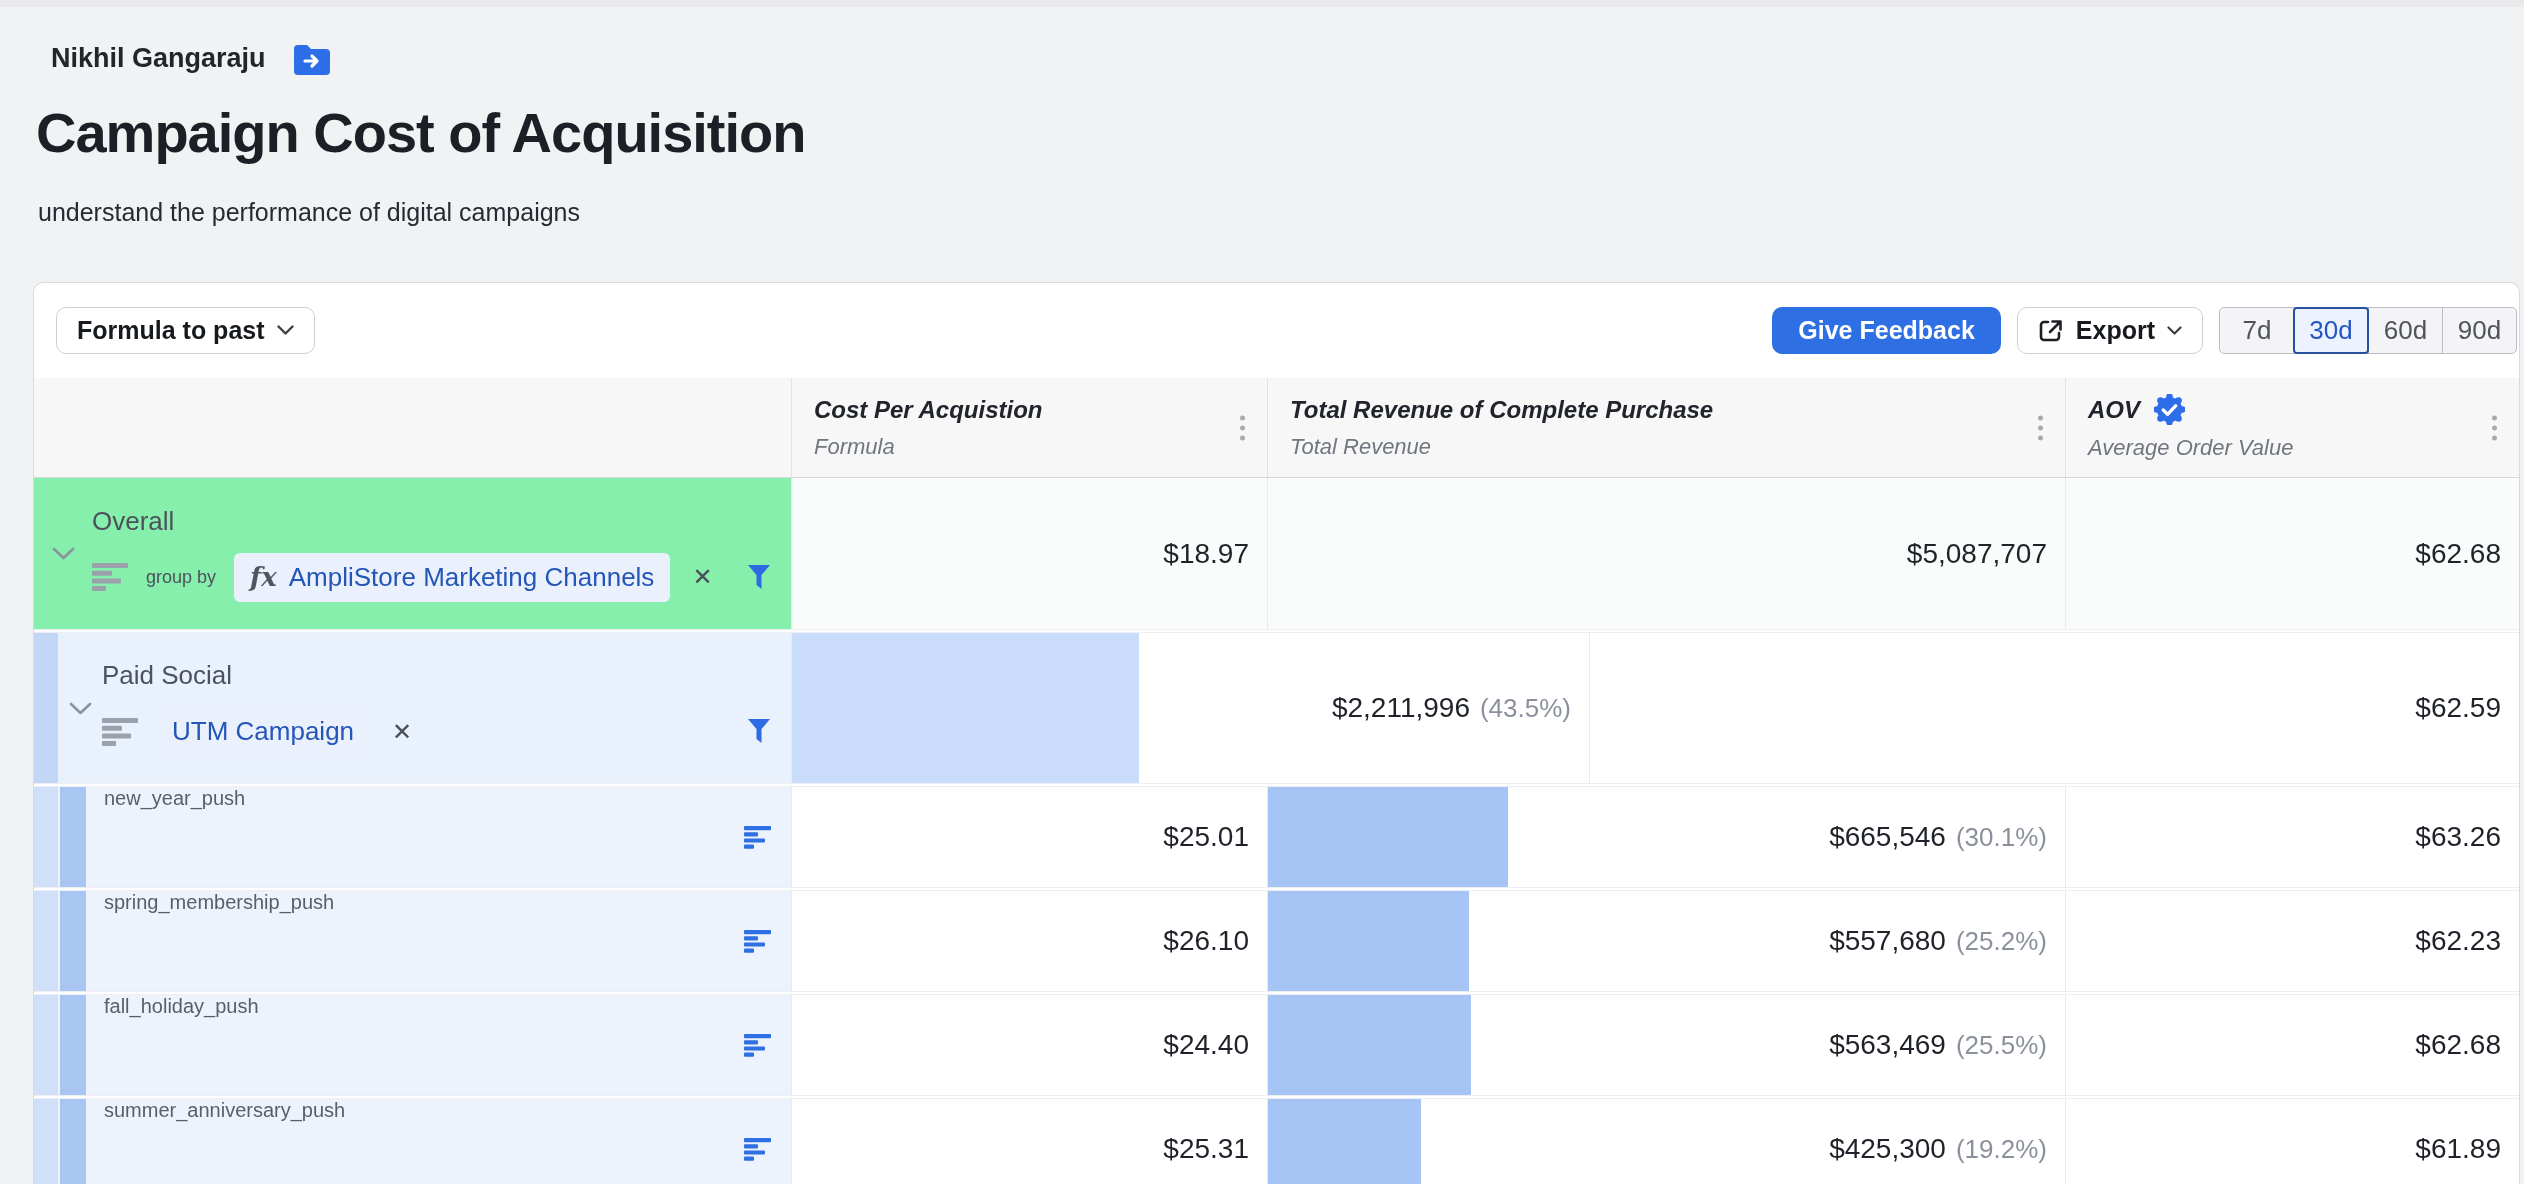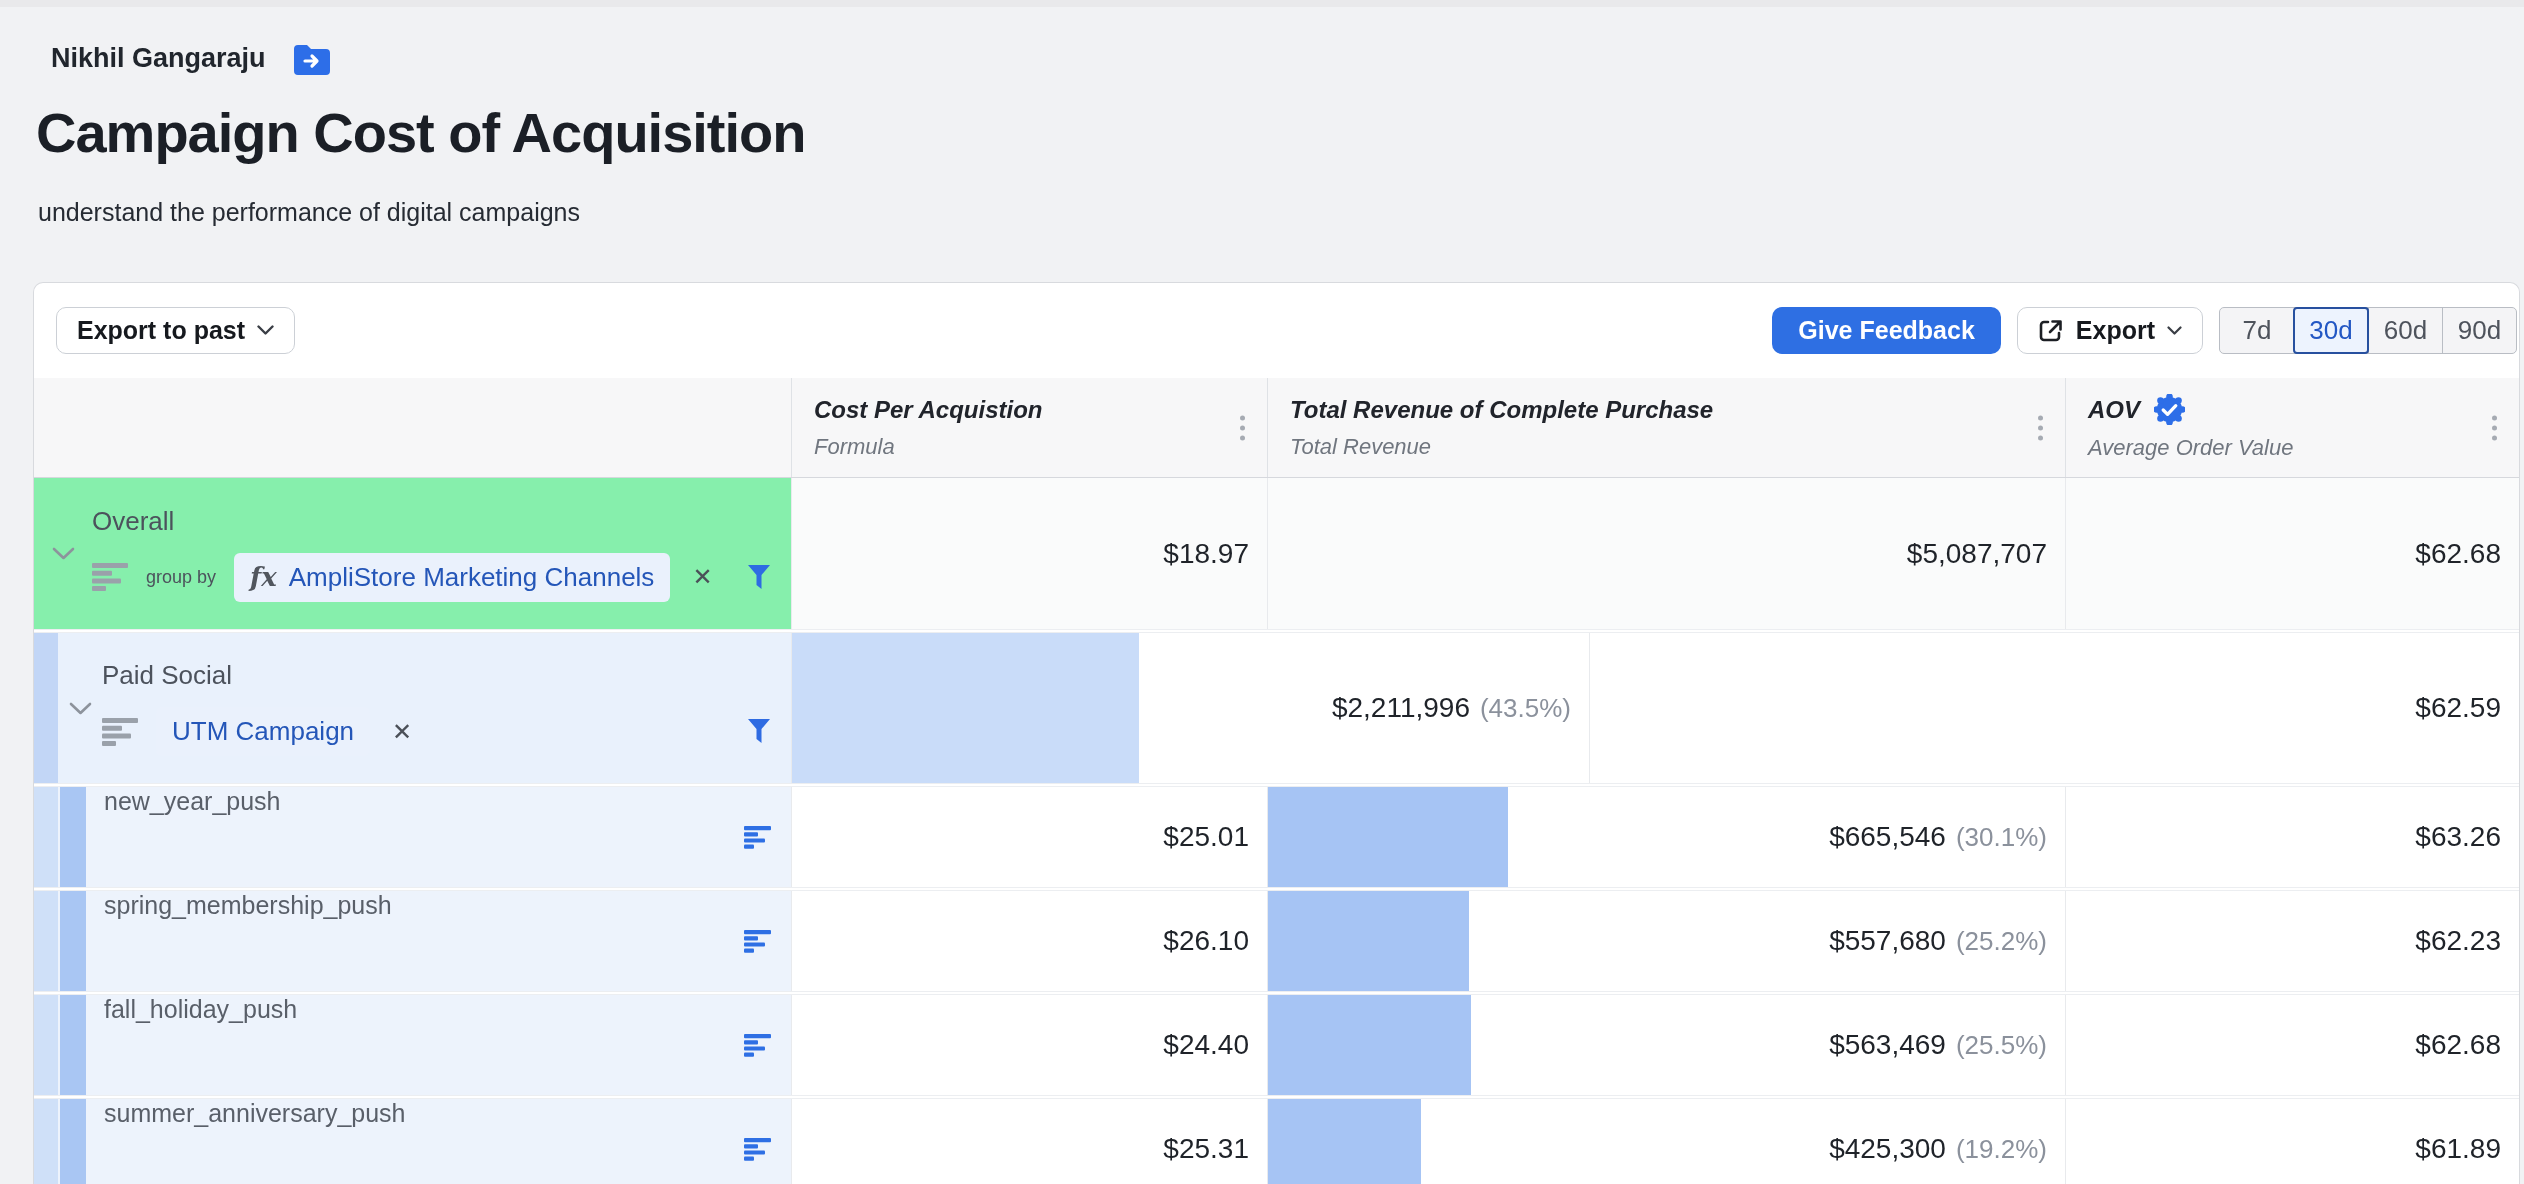--- a/index.html
+++ b/index.html
@@ -82,21 +82,21 @@
   .group-label { font-size:26px; color:#4c525c; }
   .group-line2 { display:flex; align-items:center; gap:18px; }
   .groupby-text { font-size:18px; color:#4c525c; }
   .pill { display:flex; align-items:center; gap:12px; background:#eaf1fc; border-radius:6px;
           padding:9px 16px; cursor:pointer; }
   .pill .fx { font-family:"DejaVu Serif",serif; font-style:italic; font-weight:600; font-size:26px; color:#51565e; }
   .pill .pill-text { font-size:26px; color:#2456b8; }
   .x-btn { font-size:24px; color:#4b5058; cursor:pointer; margin-left:4px; }
   .funnel-wrap { margin-left:auto; margin-right:20px; display:flex; align-items:center; cursor:pointer; }
 
-  .leaf-label { font-size:25px; color:#595f69; margin-left:18px;text-align:right; }
+  .leaf-label { font-size:20px; color:#595f69; margin-left:18px;text-align:right; }
   .leaf-icon { margin-left:auto; margin-right:20px; display:flex; align-items:center; cursor:pointer; }
 
   .bar { position:absolute; left:0; top:0; bottom:0; }
   .bar.group { background:#c9dcf9; }
   .bar.leaf { background:#a6c4f4; }
   .val-wrap { position:relative; z-index:1; display:flex; align-items:baseline; gap:10px; }
   .pct { font-size:26px; color:#8b919c; }
 </style>
 </head>
 <body>
@@ -113,21 +113,21 @@
   </span>
 </div>
 
 <div class="page-title">Campaign Cost of Acquisition</div>
 <div class="page-subtitle">understand the performance of digital campaigns</div>
 
 <div class="panel">
 
   <div class="toolbar">
     <div class="btn">
-      <span>Export to past</span>
+      <span>Formula to past</span>
       <svg width="17" height="11" viewBox="0 0 17 11">
           <polyline points="1.5,1.5 8.5,8.5 15.5,1.5" fill="none" stroke="#3a3e45" stroke-width="2.4" stroke-linecap="round" stroke-linejoin="round"></polyline>
         </svg>
     </div>
 
     <div class="btn btn-primary">
       <span>Give Feedback</span>
     </div>
 
     <div class="btn">

